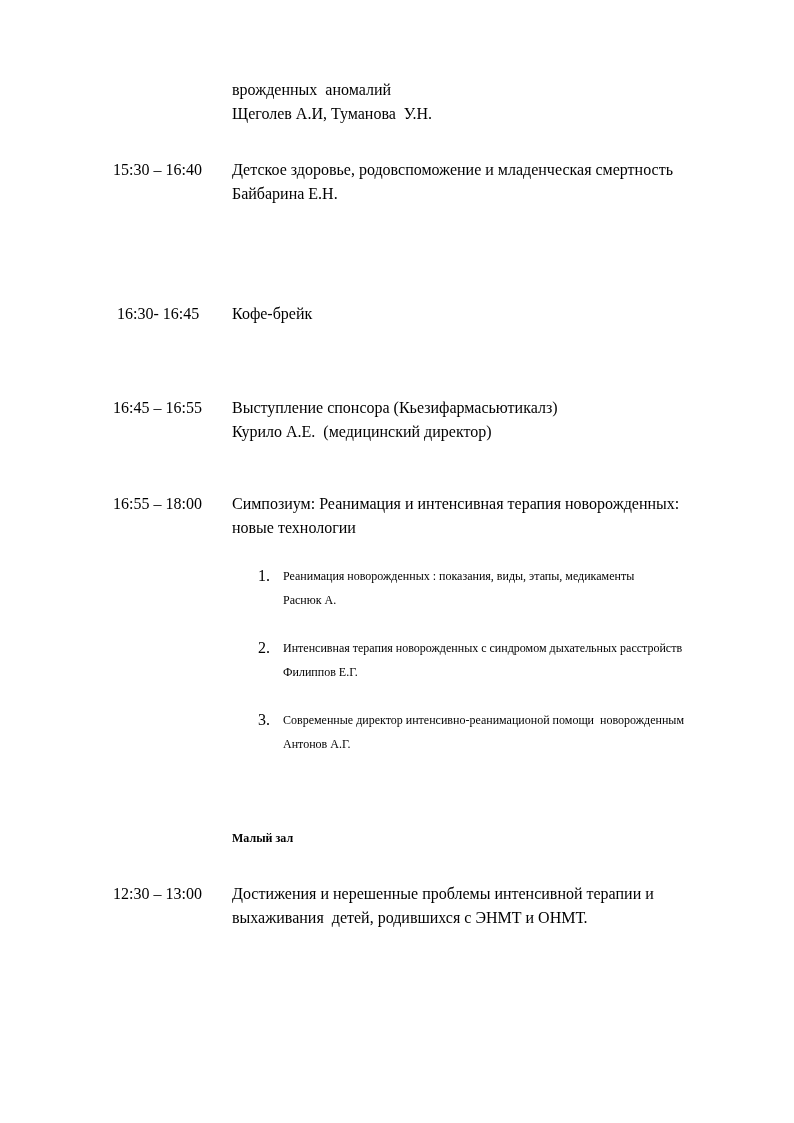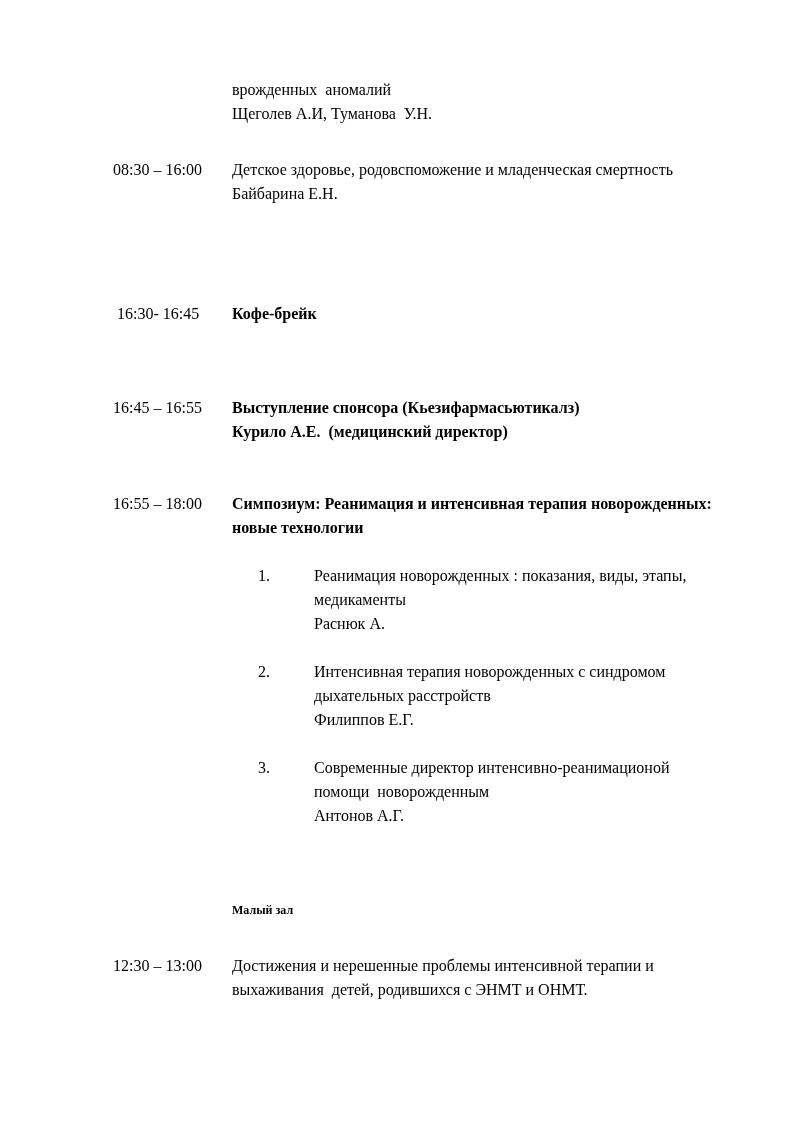--- a/index.html
+++ b/index.html
@@ -49,21 +49,21 @@
   }
 
   .content .line {
     font-size: 16px;
     line-height: 24px;
     white-space: pre-wrap;
   }
 
   .bold .line,
   .line.bold {
-    font-weight: bold;
+    font-weight: normal;
   }
 
   
   .gap-sm { height: 24px; }
   .gap-md { height: 32px; }
   .gap-lg { height: 48px; }
   .gap-xl { height: 70px; }
 
   
   .numlist {
@@ -80,24 +80,23 @@
     line-height: 24px;
   }
   .numlist li .marker {
     position: absolute;
     left: 0;
     top: 0;
     font-size: 16px;
     line-height: 24px;
   }
   .numlist li .line {
-    font-size: 16px;
+    font-size: 12px;
     line-height: 24px;
     white-space: pre-wrap;
-    margin-left: 31px;
   }
   .numlist li + li { margin-top: 24px; }
 
   
   .section-head {
     margin-left: 119px;
     font-size: 12px;
     line-height: 24px;
     font-weight: bold;
   }
@@ -111,21 +110,21 @@
     <div class="time"></div>
     <div class="content">
       <div class="line">врожденных  аномалий</div>
       <div class="line">Щеголев А.И, Туманова  У.Н.</div>
     </div>
   </div>
 
   <div class="gap-md"></div>
 
   <div class="row">
-    <div class="time">08:30 – 16:00</div>
+    <div class="time">15:30 – 16:40</div>
     <div class="content">
       <div class="line">Детское здоровье, родовспоможение и младенческая смертность</div>
       <div class="line">Байбарина Е.Н.</div>
     </div>
   </div>
 
   <div class="gap-lg"></div>
 
 
   <div class="gap-lg"></div>

